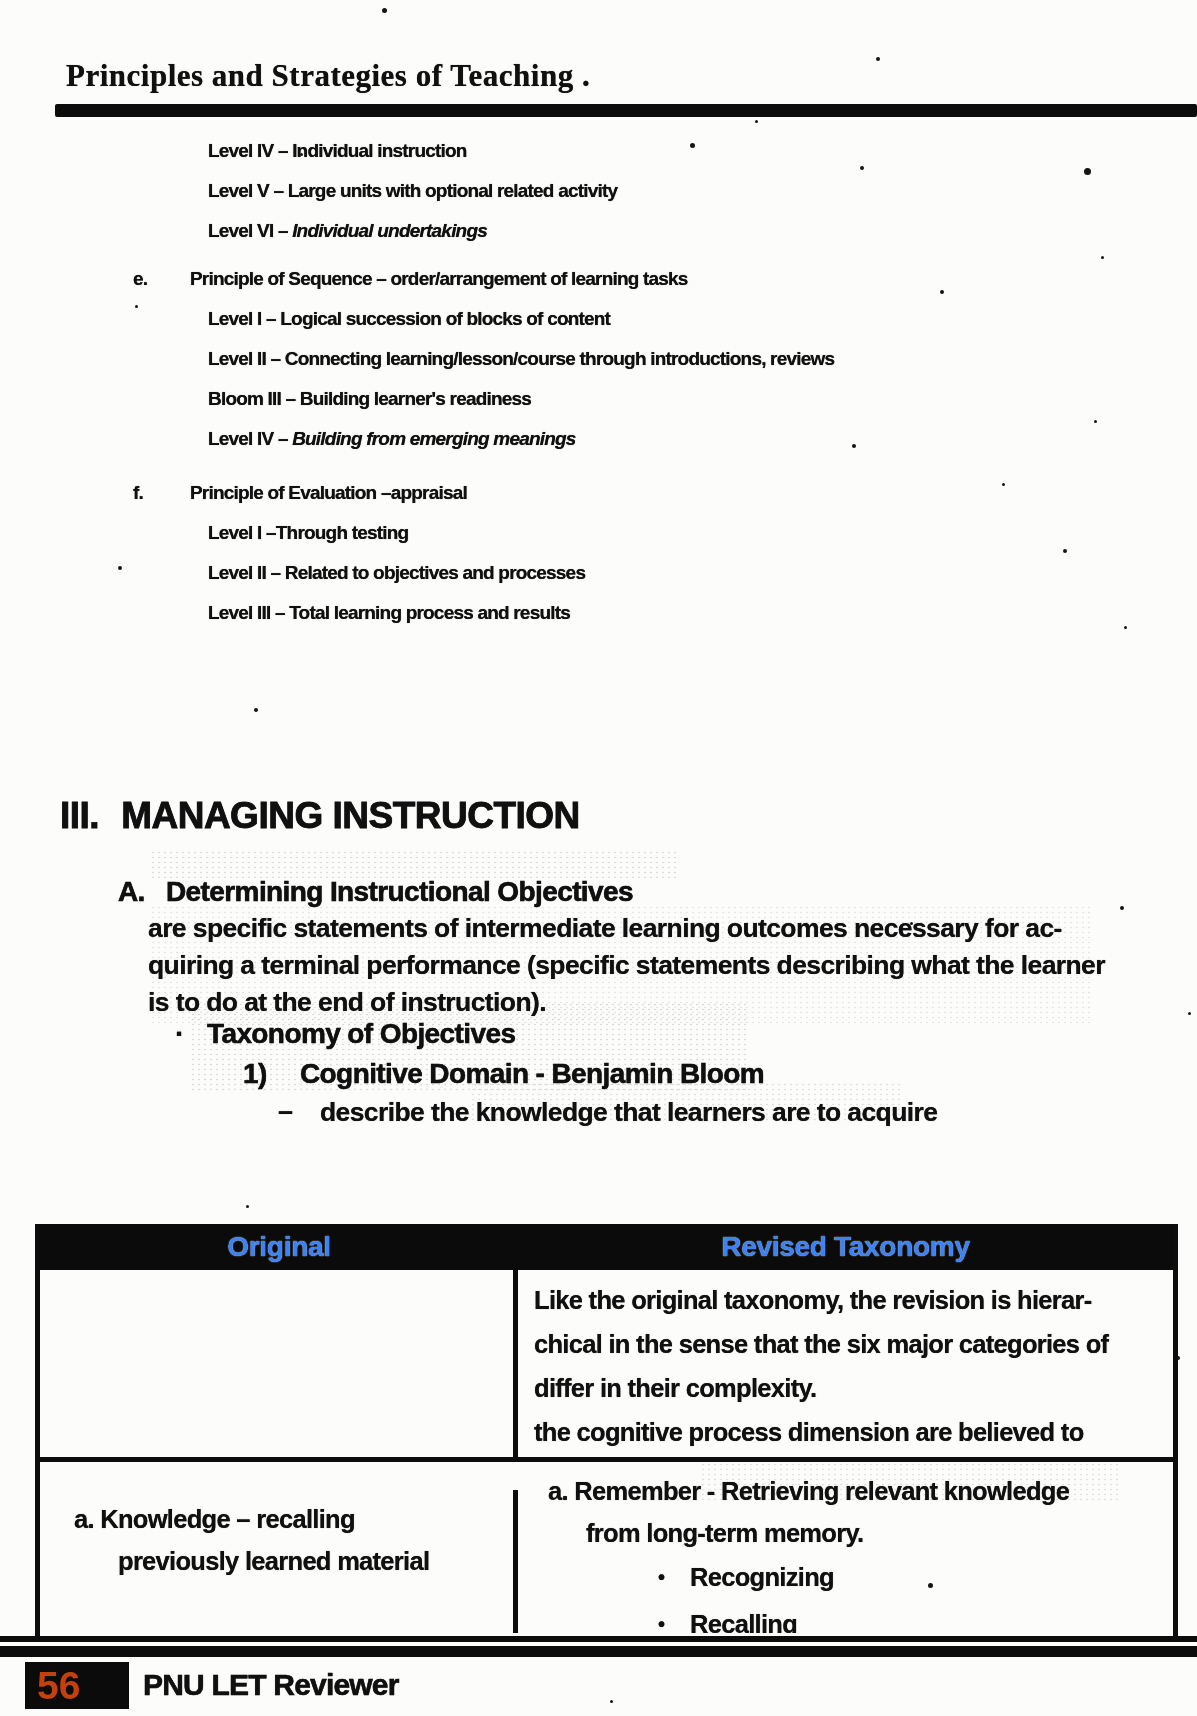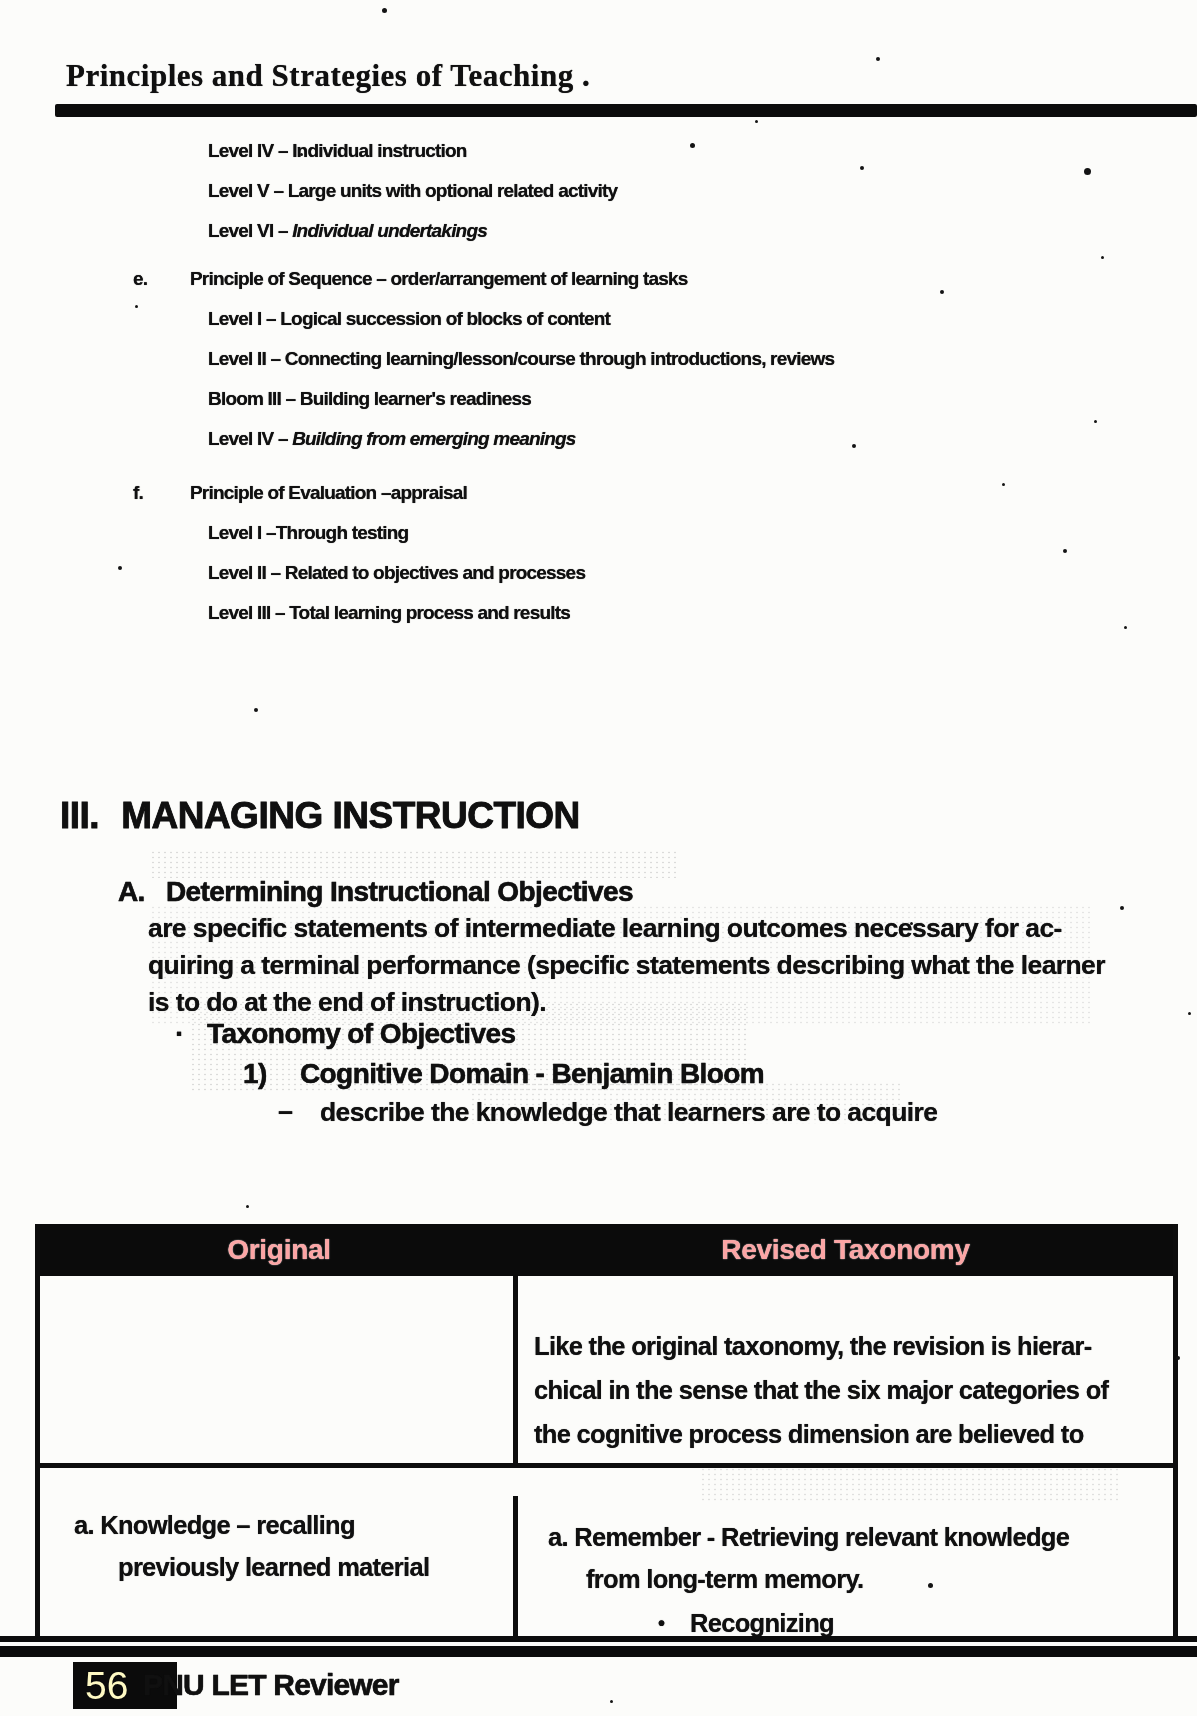--- a/index.html
+++ b/index.html
@@ -38,45 +38,45 @@
   .bullet-sq{left:176px;top:1024px;font-size:17px;}
   .bullet-lbl{left:207px;top:1018px;-webkit-text-stroke:.4px #111;}
   .item-num{left:243px;top:1058px;-webkit-text-stroke:.4px #111;}
   .item-lbl{left:300px;top:1058px;-webkit-text-stroke:.4px #111;}
   .dash-mk{left:278px;top:1096px;font-weight:700;font-size:27px;}
   .dash-tx{left:320px;top:1097px;font-size:26.5px;font-weight:700;letter-spacing:-.6px;}
 
   
   .ttable{left:35px;top:1224px;width:1143px;height:414px;box-sizing:border-box;
     border-left:5px solid #0d0d0d;border-right:5px solid #0d0d0d;}
-  .thead{display:flex;height:52px;background:#0b0b0b;color:#fca5a5;
+  .thead{display:flex;height:46px;background:#0b0b0b;color:#3b82f6;
     font-size:28px;font-weight:700;letter-spacing:-.3px;}
   .thead .hc{display:flex;align-items:center;justify-content:center;text-shadow:0 0 1.2px #fff;}
   .thead .hc.l{width:478px;}
   .thead .hc.r{flex:1;}
   .trow{display:flex;box-sizing:border-box;}
   .trow1{height:192px;border-bottom:5px solid #0d0d0d;}
   .trow2{height:171px;}
   .tcell{box-sizing:border-box;overflow:hidden;font-size:25.5px;font-weight:700;letter-spacing:-.7px;}
   .tcell.l{width:478px;border-right:5px solid #0d0d0d;}
-  .tcell.r{flex:1;padding:8px 10px 0 16px;margin-top:40px;}
+  .tcell.r{flex:1;padding:8px 10px 0 16px;}
   .tl{line-height:44px;white-space:nowrap;}
   .row2l{padding-top:8px;margin-top:28px;}
   .row2l .l1{margin-left:34px;line-height:42px;white-space:nowrap;}
   .row2l .l2{margin-left:78px;line-height:42px;white-space:nowrap;}
   .row2r .l1{line-height:42px;margin-left:14px;white-space:nowrap;}
   .row2r .l2{line-height:42px;margin-left:52px;white-space:nowrap;}
   .brow{display:flex;line-height:47px;white-space:nowrap;}
   .brow .bdot{margin-left:124px;width:32px;font-size:20px;}
 
   
   .f-rule1{left:0;right:0;top:1636px;height:6px;background:#0c0c0c;}
   .f-rule2{left:0;right:0;top:1646px;height:11px;background:#0c0c0c;}
-  .f-numbox{left:25px;top:1662px;width:104px;height:47px;background:#0b0b0b;color:#fef9c3;
-    font-size:39px;font-weight:400;line-height:47px;padding-left:12px;box-sizing:border-box;margin-left:48px;}
+  .f-numbox{left:25px;top:1662px;width:104px;height:47px;background:#0b0b0b;color:#c2410c;
+    font-size:39px;font-weight:700;line-height:47px;padding-left:12px;box-sizing:border-box;}
   .f-label{left:143px;top:1668px;font-size:30px;font-weight:700;letter-spacing:-.8px;-webkit-text-stroke:.5px #111;}
 
   
   .dot{position:absolute;background:#141414;border-radius:50%;}
   .noise{position:absolute;background-image:radial-gradient(circle,#000 .9px,transparent 1.15px);
     background-size:6px 5px;opacity:.13;pointer-events:none;}
 </style>
 </head>
 <body>
 
@@ -155,22 +155,22 @@
   <div class="abs ttable">
     <div class="thead">
       <div class="hc l">Original</div>
       <div class="hc r">Revised Taxonomy</div>
     </div>
     <div class="trow trow1">
       <div class="tcell l"></div>
       <div class="tcell r">
         <div class="tl ink">Like the original taxonomy, the revision is hierar-</div>
         <div class="tl ink">chical in the sense that the six major categories of</div>
+        <div class="tl ink">differ in their complexity.</div>
         <div class="tl ink">the cognitive process dimension are believed to</div>
-        <div class="tl ink">differ in their complexity.</div>
       </div>
     </div>
     <div class="trow trow2">
       <div class="tcell l row2l">
         <div class="l1 ink">a. Knowledge – recalling</div>
         <div class="l2 ink">previously learned material</div>
       </div>
       <div class="tcell r row2r">
         <div class="l1 ink">a. Remember - Retrieving relevant knowledge</div>
         <div class="l2 ink">from long-term memory.</div>

